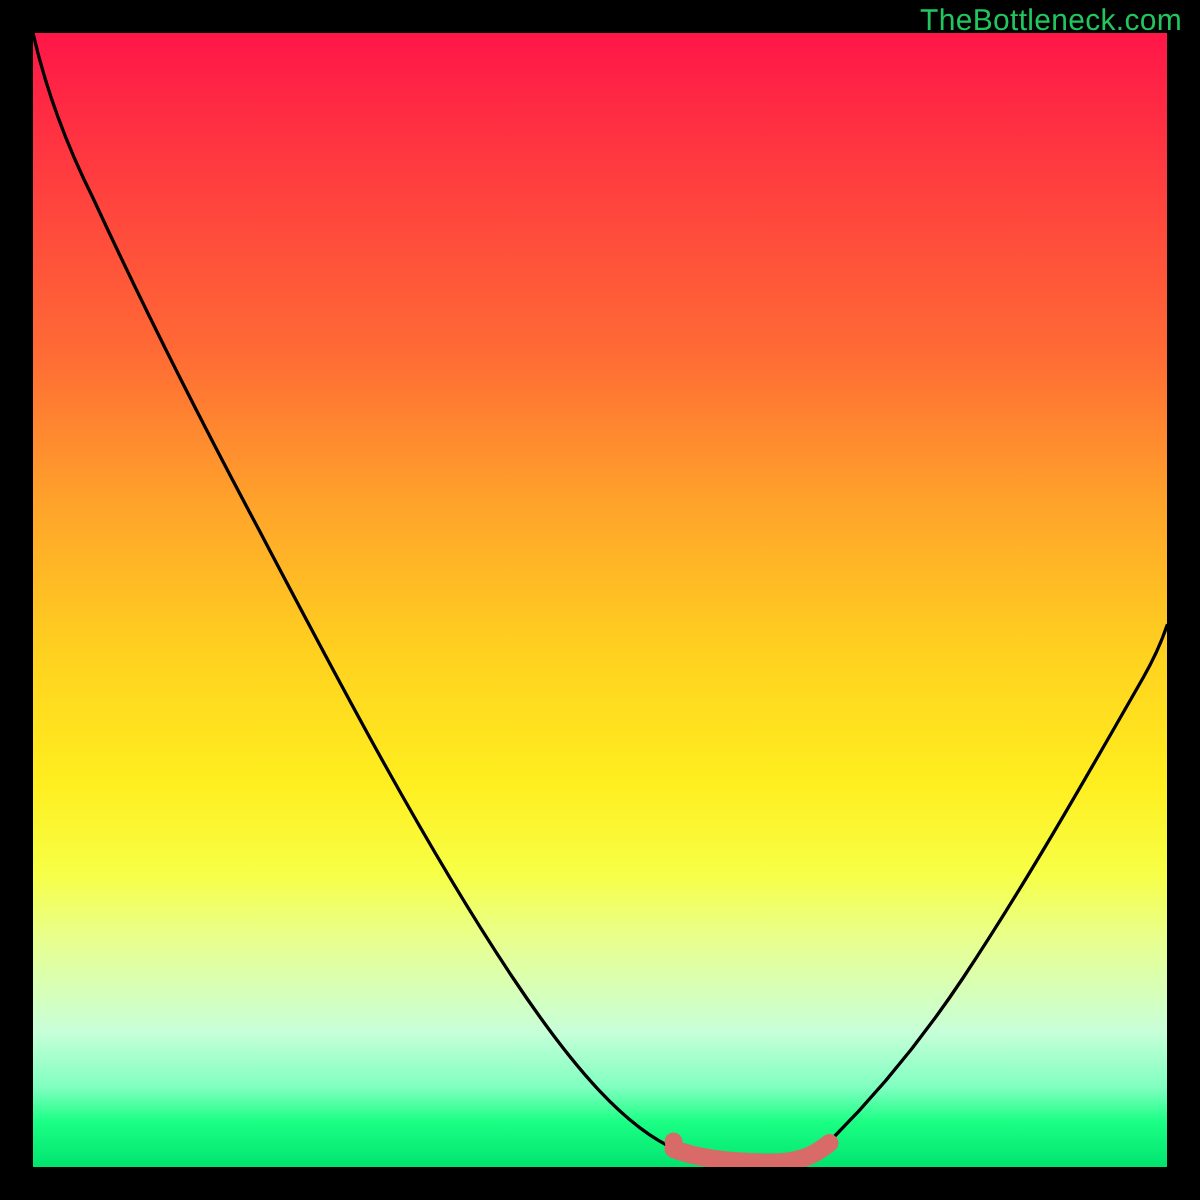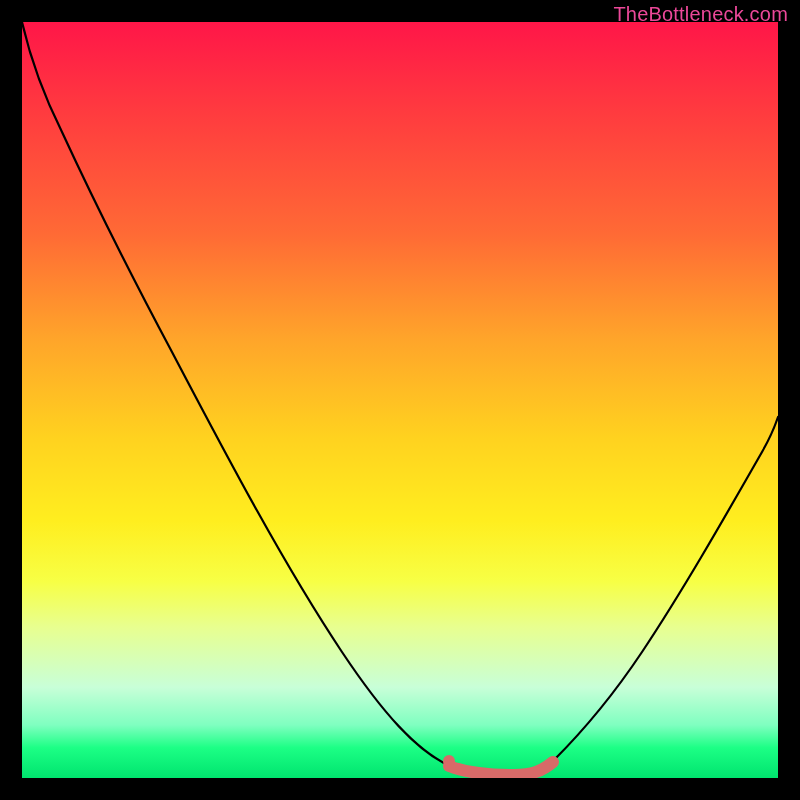--- a/index.html
+++ b/index.html
@@ -34,21 +34,21 @@
       #e8ff8f 80%,
       #c8ffd8 88%,
       #7fffc0 93%,
       #1cff85 96%,
       #00e46e 100%);
   }
   .attrib {
     position: absolute;
     top: 3px;
     right: 12px;
-    color: #ec4899;
+    color: #22c55e;
     font-size: 20px;
     font-weight: 400;
     letter-spacing: 0.2px;
   }
   svg.curve {
     position: absolute;
     left: 0;
     top: 0;
     width: 756px;
     height: 756px;

